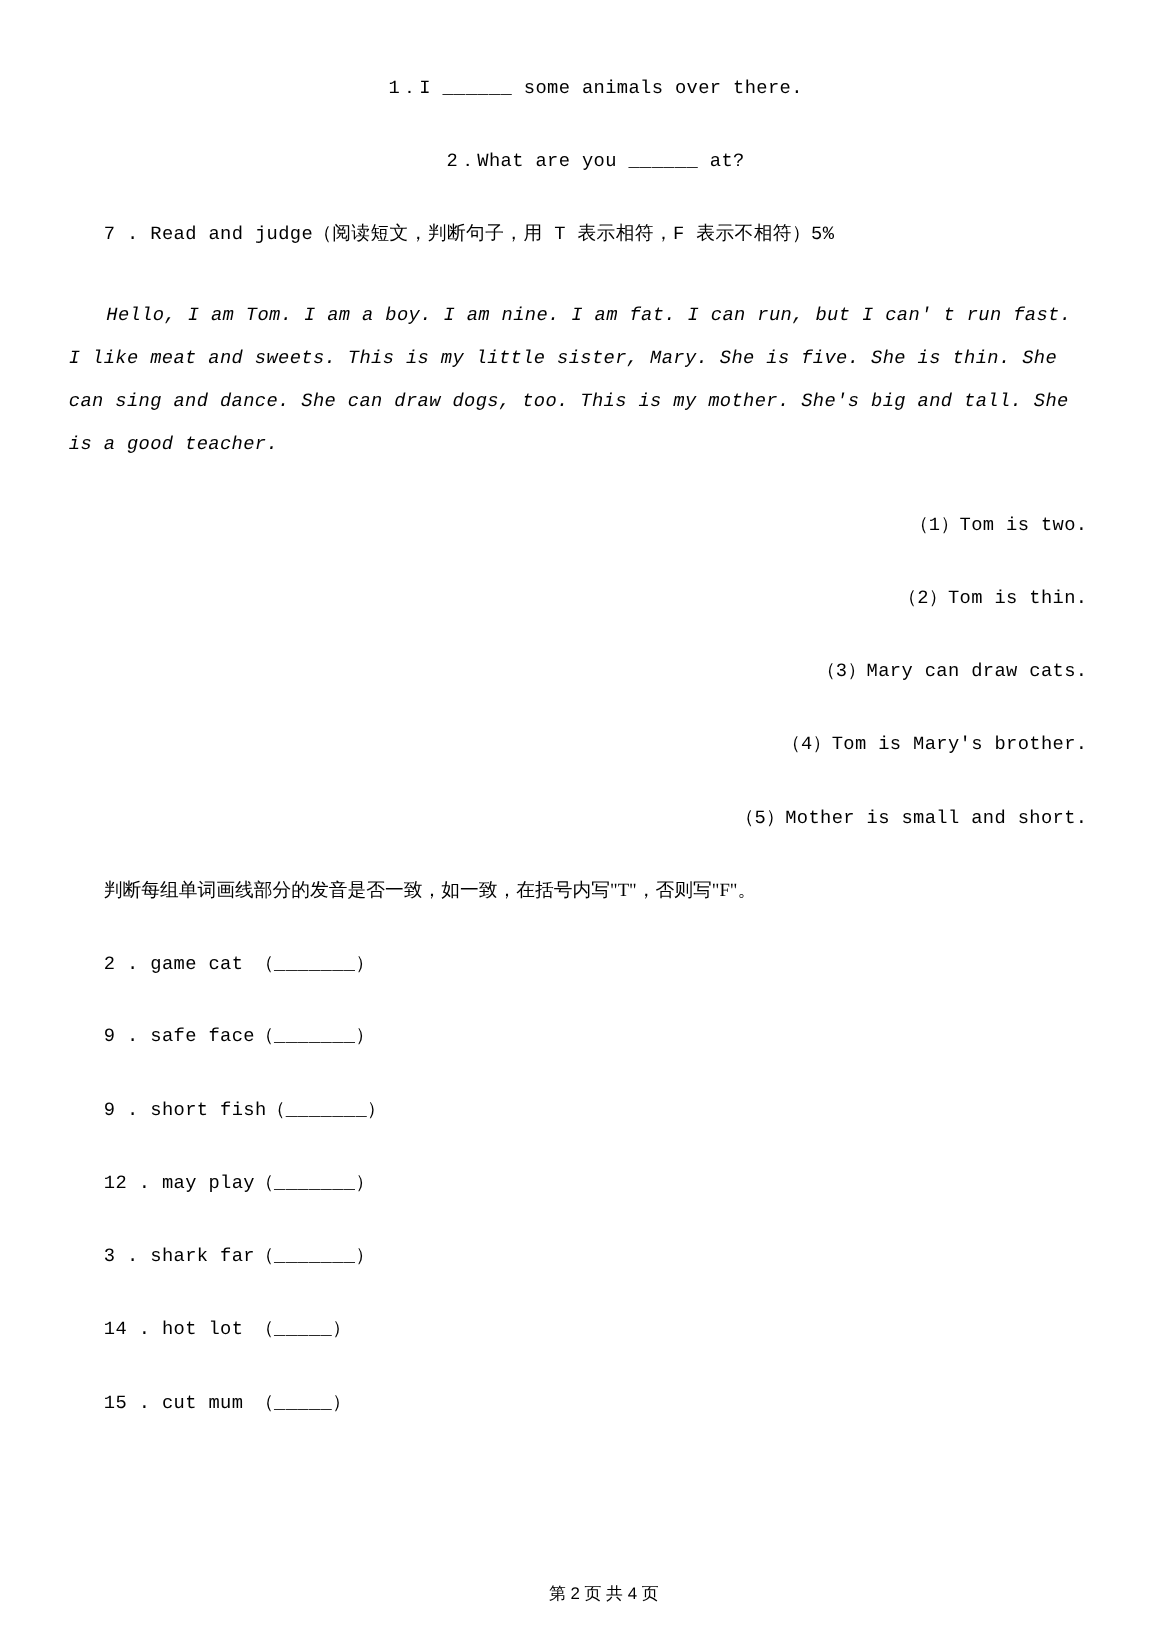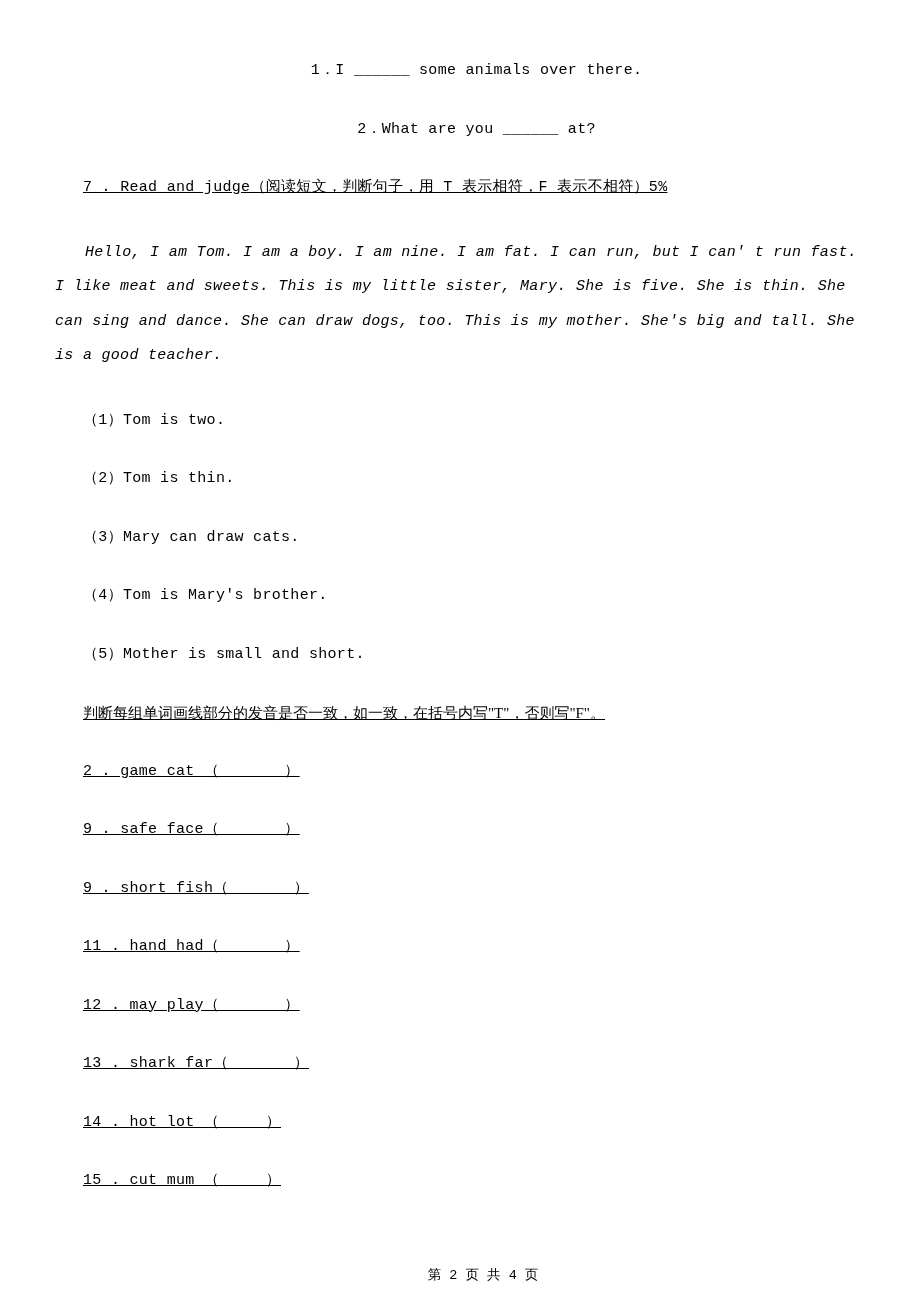--- a/index.html
+++ b/index.html
@@ -27,40 +27,40 @@
     text-align: center;
   }
   .section-heading {
     font-weight: bold;
     font-size: 16.5px;
     margin: 10px 0 36px 0;
   }
   .q-line {
     padding-left: 28px;
     margin-bottom: 36px;
-    text-decoration: underline;
   }
   .passage {
     text-indent: 30px;
     margin-bottom: 36px;
     line-height: 2.3;
     font-style: italic;
   }
   .tf-line {
     padding-left: 28px;
     margin-bottom: 36px;
+    text-align: right;
   }
   .footer {
     position: absolute;
     bottom: 18px;
     left: 0;
     right: 0;
     text-align: center;
     font-size: 13.5px;
-    font-family: Liberation Mono, monospace;
+    font-family: Liberation Sans, sans-serif;
     padding-left: 46px;
   }
 </style>
 </head>
 <body>
 
 <div class="page">
 
   <div class="indent1 mono">1．I ______ some animals over there.</div>
   <div class="indent1 mono">2．What are you ______ at?</div>
@@ -74,23 +74,22 @@
   <div class="tf-line mono">（2）Tom is thin.</div>
   <div class="tf-line mono">（3）Mary can draw cats.</div>
   <div class="tf-line mono">（4）Tom is Mary's brother.</div>
   <div class="tf-line mono">（5）Mother is small and short.</div>
 
   <div class="q-line">判断每组单词画线部分的发音是否一致，如一致，在括号内写"T"，否则写"F"。</div>
 
   <div class="q-line mono">2 . game      cat （_______）</div>
   <div class="q-line mono">9 . safe     face（_______）</div>
   <div class="q-line mono">9 . short      fish（_______）</div>
-  <div class="q-line mono">11 . hand      had（_______）</div>
   <div class="q-line mono">12 . may      play（_______）</div>
-  <div class="q-line mono">13 . shark      far（_______）</div>
+  <div class="q-line mono">3 . shark      far（_______）</div>
 
 
   <div class="q-line mono">14 . hot         lot    （_____）</div>
   <div class="q-line mono">15 . cut         mum    （_____）</div>
 
 </div>
 
 <div class="footer">第 2 页 共 4 页</div>
 
 </body></html>

